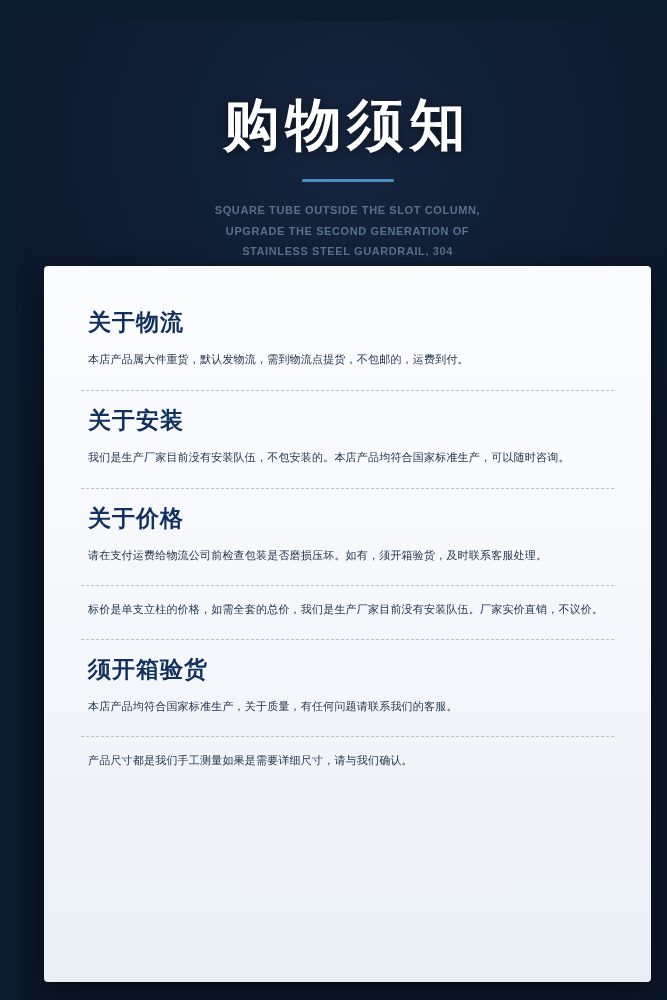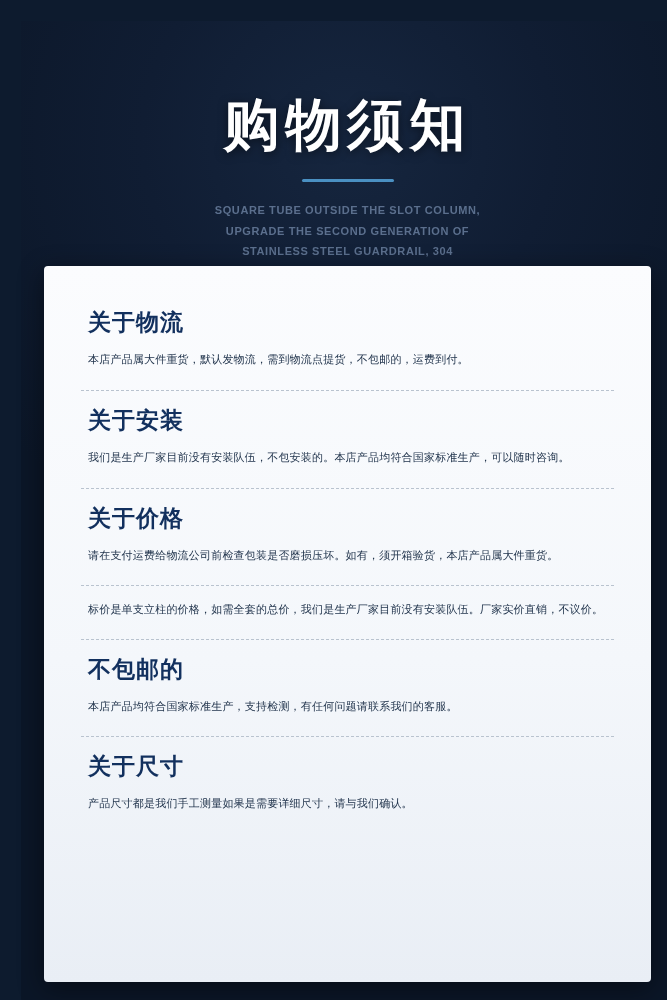--- a/index.html
+++ b/index.html
@@ -111,31 +111,30 @@
       <div class="section-body">本店产品属大件重货，默认发物流，需到物流点提货，不包邮的，运费到付。</div>
     </div>
 
     <div class="section s2">
       <div class="section-title">关于安装</div>
       <div class="section-body">我们是生产厂家目前没有安装队伍，不包安装的。本店产品均符合国家标准生产，可以随时咨询。</div>
     </div>
 
     <div class="section s3">
       <div class="section-title">关于价格</div>
-      <div class="section-body">请在支付运费给物流公司前检查包装是否磨损压坏。如有，须开箱验货，本店产品属大件重货。</div>
+      <div class="section-body">请在支付运费给物流公司前检查包装是否磨损压坏。如有，须开箱验货，及时联系客服处理。</div>
     </div>
 
     <div class="section s4">
       <div class="section-body">标价是单支立柱的价格，如需全套的总价，我们是生产厂家目前没有安装队伍。厂家实价直销，不议价。</div>
     </div>
 
     <div class="section s5">
-      <div class="section-title">不包邮的</div>
-      <div class="section-body">本店产品均符合国家标准生产，支持检测，有任何问题请联系我们的客服。</div>
+      <div class="section-title">须开箱验货</div>
+      <div class="section-body">本店产品均符合国家标准生产，关于质量，有任何问题请联系我们的客服。</div>
     </div>
 
     <div class="section s6">
-      <div class="section-title">关于尺寸</div>
       <div class="section-body">产品尺寸都是我们手工测量如果是需要详细尺寸，请与我们确认。</div>
     </div>
 
   </div>
 </div>
 
 </body></html>

